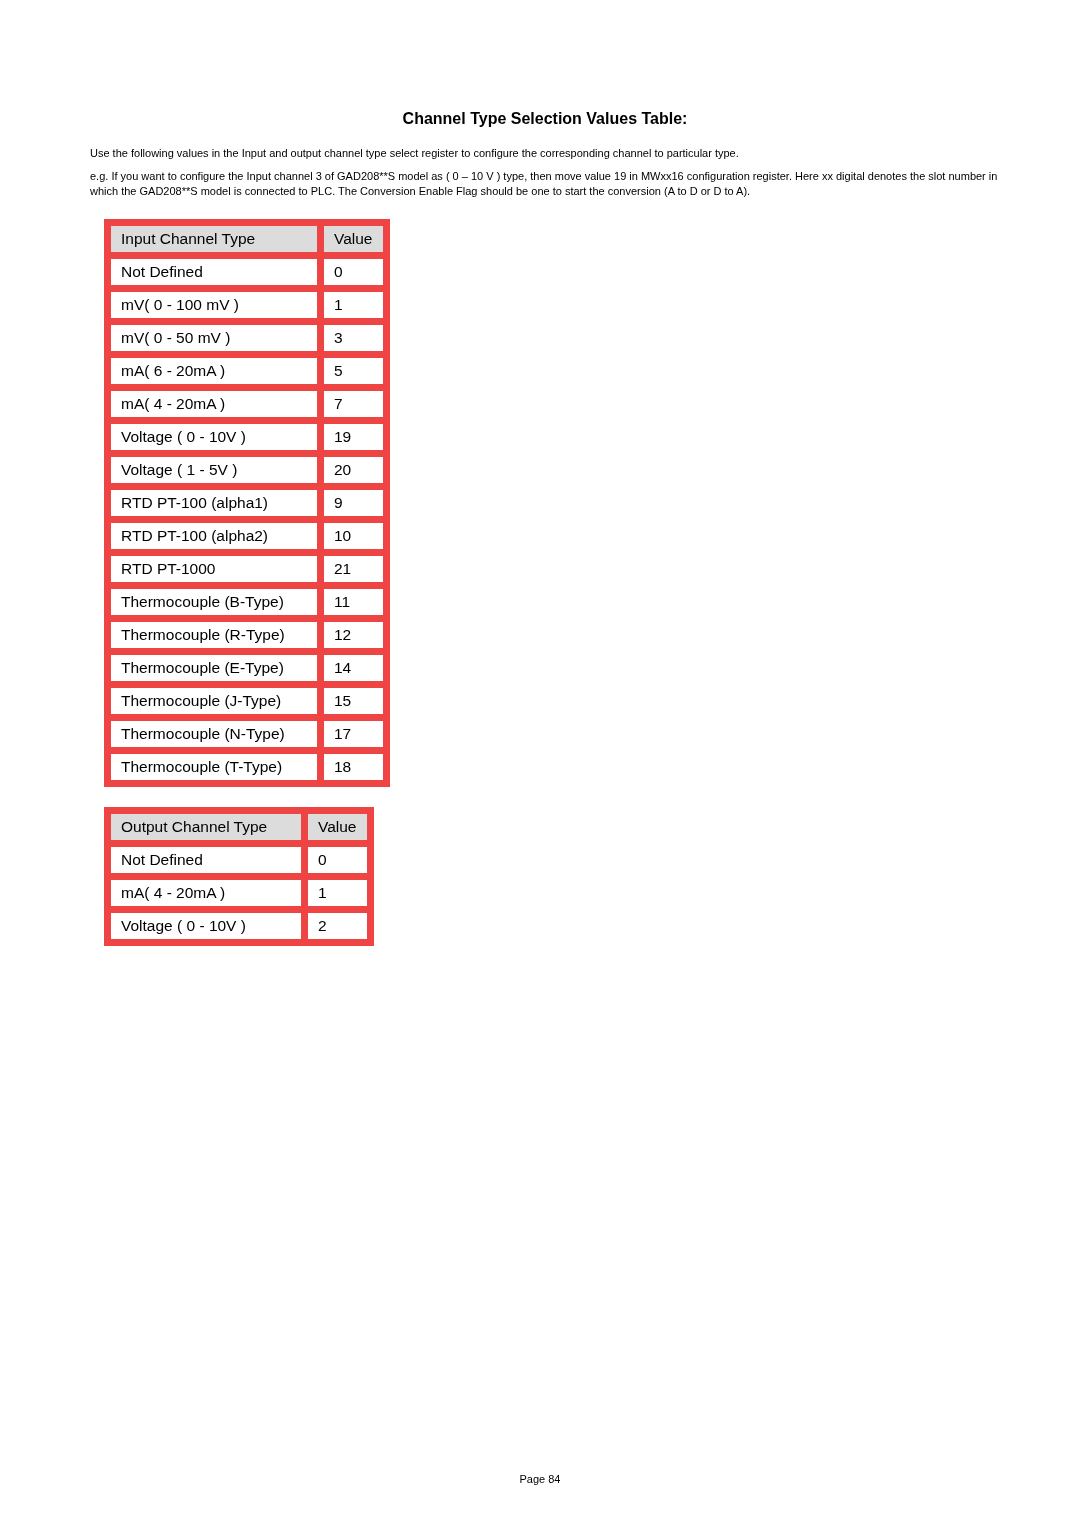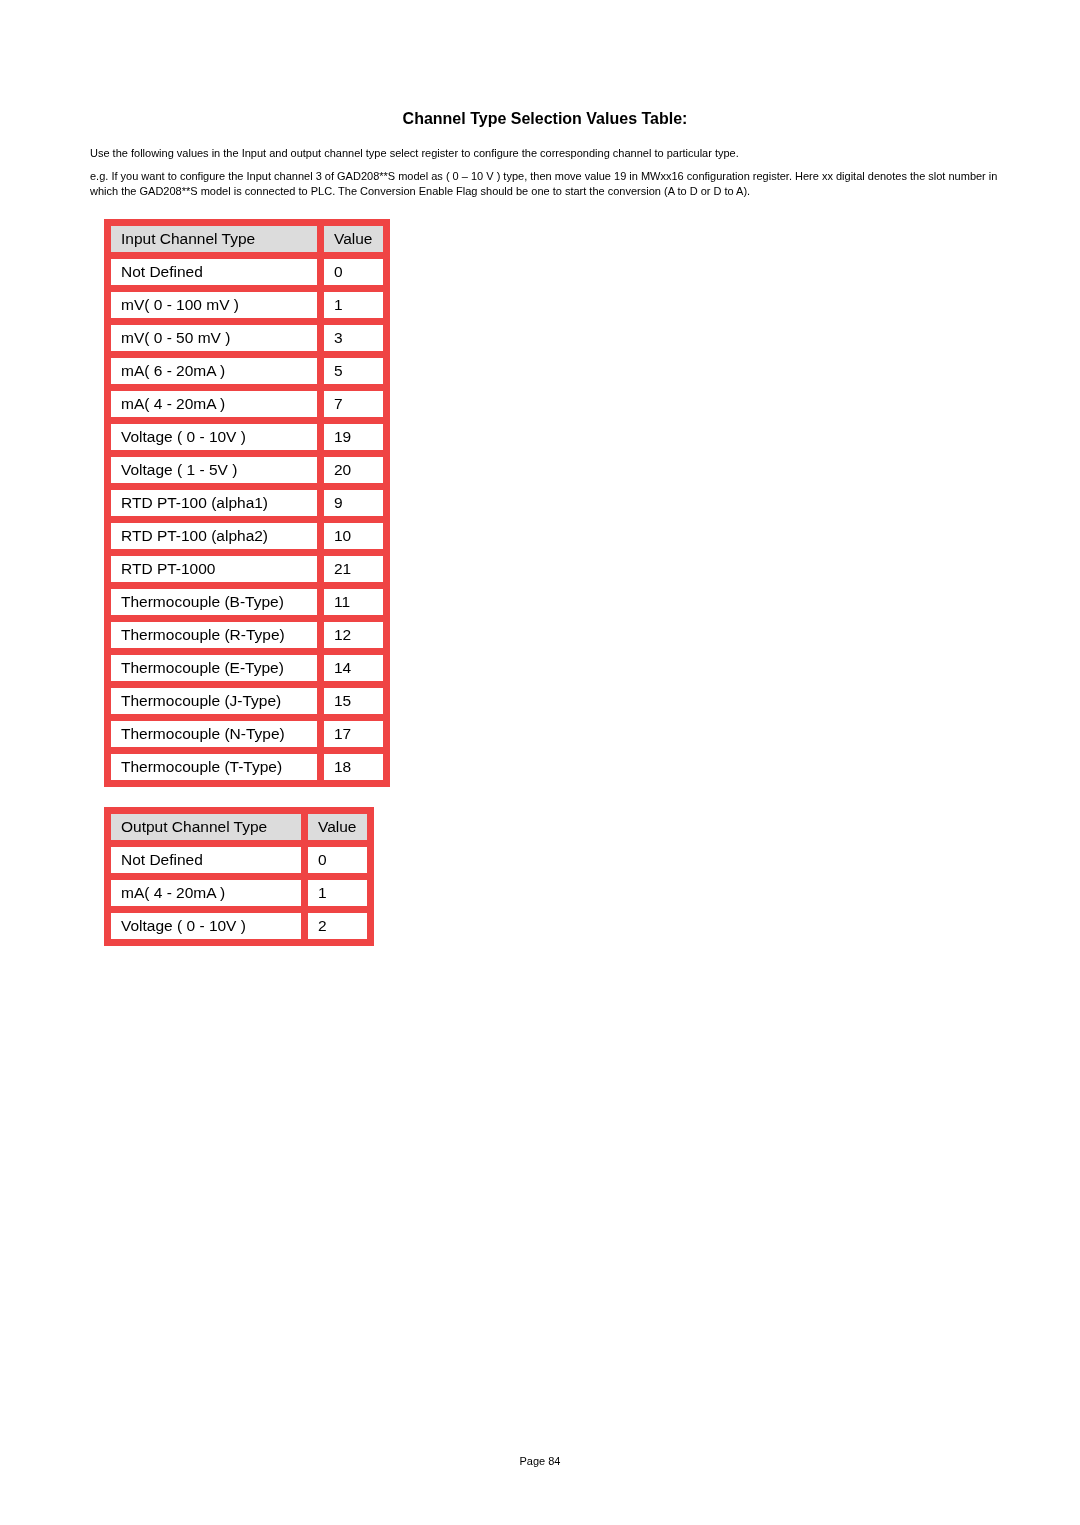--- a/index.html
+++ b/index.html
@@ -59,21 +59,21 @@
     width: 38px;
   }
   table.output-table .col-type {
     width: 170px;
   }
   table.output-table .col-value {
     width: 38px;
   }
   .footer {
     position: absolute;
-    bottom: 58px;
+    bottom: 40px;
     width: 100%;
     text-align: center;
     font-size: 11px;
     color: #000;
     left: 0;
   }
 </style>
 </head>
 <body>
 

